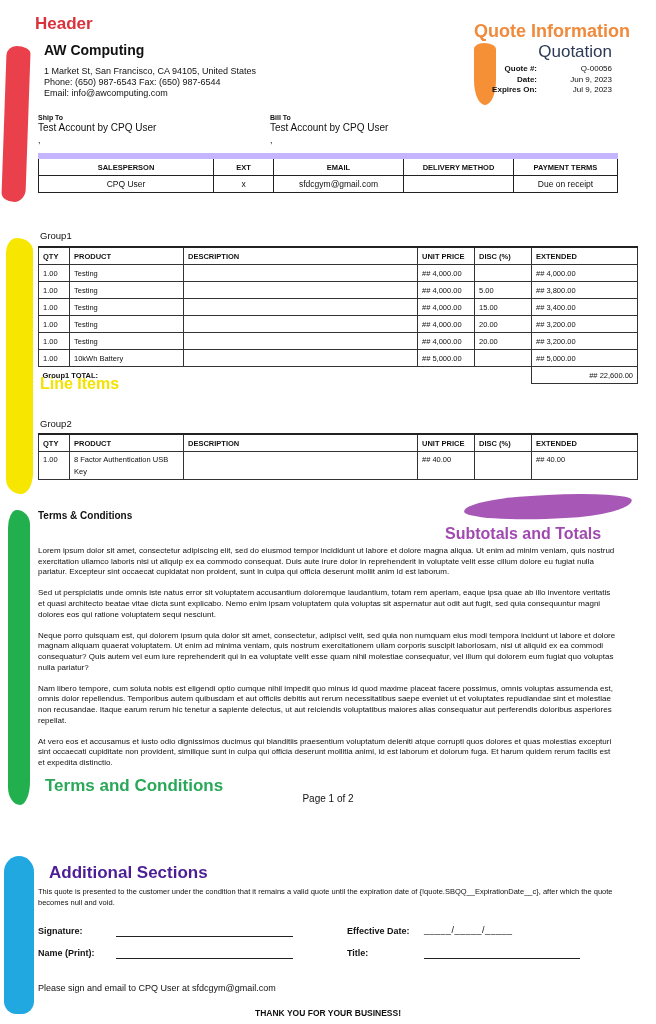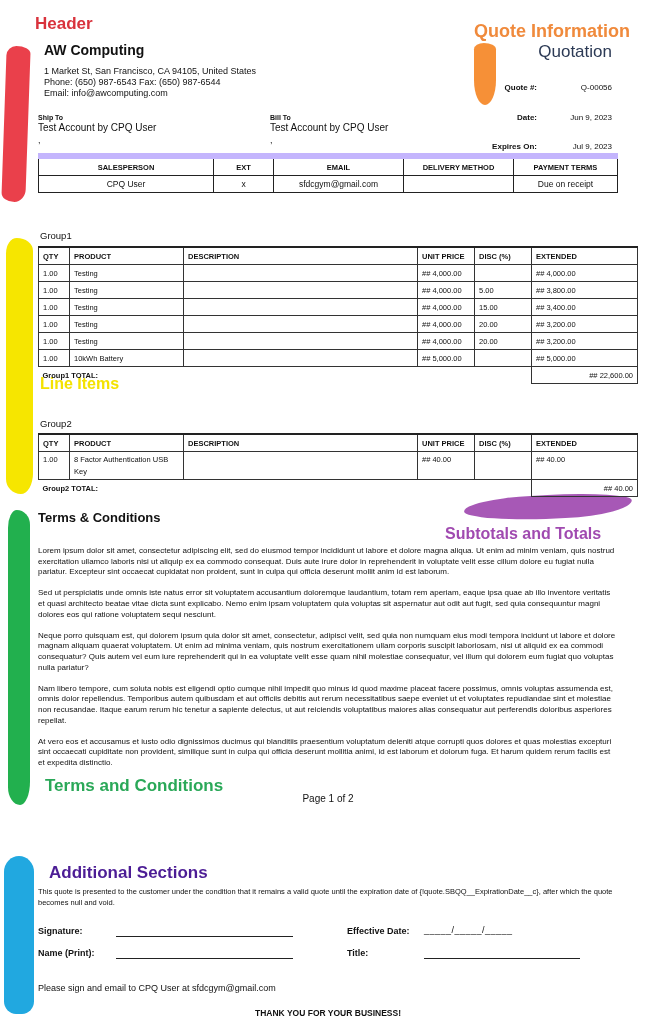--- a/index.html
+++ b/index.html
@@ -23,21 +23,21 @@
   .annot-lineitems { left: 40px; top: 375px; font-size: 16px; color: #f4e200; }
   .annot-subtotals { left: 445px; top: 525px; font-size: 16px; color: #a04ab0; }
   .annot-terms { left: 45px; top: 776px; font-size: 17px; color: #2aa858; }
   .annot-additional { left: 49px; top: 863px; font-size: 17px; color: #4c1d95; }
 
   .company { left: 44px; top: 42px; font-size: 14px; font-weight: bold; }
   .company-addr { left: 44px; top: 66px; font-size: 9px; line-height: 11px; }
 
   .quotation-title { right: 44px; top: 42px; font-size: 17px; color: #2c3a55; }
   .quote-meta { left: 470px; top: 64px; font-size: 8px; line-height: 10.5px; }
-  .quote-meta .row { display: flex; margin-top: 19px; }
+  .quote-meta .row { display: flex; }
   .quote-meta .k { width: 67px; text-align: right; font-weight: bold; }
   .quote-meta .v { width: 75px; text-align: right; }
 
   .addr-block { top: 114px; font-size: 9px; }
   .addr-block .lbl { font-size: 7px; font-weight: bold; }
   .addr-block .nm { font-size: 10px; margin-top: 1px; }
   .addr-block .cm { font-size: 9px; margin-top: 2px; }
 
   table { border-collapse: collapse; font-size: 8px; }
   .sales-table { left: 38px; top: 153px; width: 580px; }
@@ -50,21 +50,21 @@
   .items-table { width: 600px; font-size: 7.5px; }
   .items-table th, .items-table td { border: 1px solid #333; padding: 1px 4px; height: 14px; vertical-align: middle; }
   .items-table th { font-weight: bold; font-size: 7.5px; text-align: left; }
   .items-table tr.hdr th { border-top: 2px solid #222; }
   .items-table .r { }
   .items-table td.multi { vertical-align: top; line-height: 12px; padding-top: 2px; height: 24px; }
   .items-table tr.total td { border: none; }
   .items-table tr.total td.tv { border: 1px solid #333; text-align: right; }
   .items-table tr.total td.tl { text-align: left; font-weight: bold; }
 
-  .terms-heading { left: 38px; top: 510px; font-size: 13px; font-weight: bold; }
+  .terms-heading { left: 38px; top: 510px; font-size: 10px; font-weight: bold; }
   .terms-body { left: 38px; top: 546px; width: 580px; font-size: 8px; line-height: 10.6px; }
   .terms-body p { margin: 0 0 10.6px 0; }
 
   .page-num { left: 0; width: 656px; top: 793px; text-align: center; font-size: 10px; }
 
   .disclaimer { left: 38px; top: 886px; width: 590px; font-size: 7.5px; line-height: 11px; }
   .sig-label { font-size: 9px; font-weight: bold; }
   .sig-line { border-bottom: 1px solid #222; height: 0; }
   .email-line { left: 38px; top: 983px; font-size: 9px; }
   .thanks { left: 0; width: 656px; top: 1008px; text-align: center; font-size: 8.5px; font-weight: bold; }
@@ -217,24 +217,20 @@
     <th class="r">EXTENDED</th>
   </tr>
   <tr>
     <td class="multi">1.00</td>
     <td class="multi">8 Factor Authentication USB Key</td>
     <td class="multi"></td>
     <td class="multi r">## 40.00</td>
     <td class="multi r"></td>
     <td class="multi r">## 40.00</td>
   </tr>
-  <tr class="total">
-    <td colspan="5" class="tl">Group2 TOTAL:</td>
-    <td class="tv">## 40.00</td>
-  </tr>
 </tbody>
   </table>
 
 <div class="abs terms-heading">Terms &amp; Conditions</div>
 <div class="abs terms-body">
   <p>Lorem ipsum dolor sit amet, consectetur adipiscing elit, sed do eiusmod tempor incididunt ut labore et dolore magna aliqua. Ut enim ad minim veniam, quis nostrud exercitation ullamco laboris nisi ut aliquip ex ea commodo consequat. Duis aute irure dolor in reprehenderit in voluptate velit esse cillum dolore eu fugiat nulla pariatur. Excepteur sint occaecat cupidatat non proident, sunt in culpa qui officia deserunt mollit anim id est laborum.</p>
   <p>Sed ut perspiciatis unde omnis iste natus error sit voluptatem accusantium doloremque laudantium, totam rem aperiam, eaque ipsa quae ab illo inventore veritatis et quasi architecto beatae vitae dicta sunt explicabo. Nemo enim ipsam voluptatem quia voluptas sit aspernatur aut odit aut fugit, sed quia consequuntur magni dolores eos qui ratione voluptatem sequi nesciunt.</p>
   <p>Neque porro quisquam est, qui dolorem ipsum quia dolor sit amet, consectetur, adipisci velit, sed quia non numquam eius modi tempora incidunt ut labore et dolore magnam aliquam quaerat voluptatem. Ut enim ad minima veniam, quis nostrum exercitationem ullam corporis suscipit laboriosam, nisi ut aliquid ex ea commodi consequatur? Quis autem vel eum iure reprehenderit qui in ea voluptate velit esse quam nihil molestiae consequatur, vel illum qui dolorem eum fugiat quo voluptas nulla pariatur?</p>
   <p>Nam libero tempore, cum soluta nobis est eligendi optio cumque nihil impedit quo minus id quod maxime placeat facere possimus, omnis voluptas assumenda est, omnis dolor repellendus. Temporibus autem quibusdam et aut officiis debitis aut rerum necessitatibus saepe eveniet ut et voluptates repudiandae sint et molestiae non recusandae. Itaque earum rerum hic tenetur a sapiente delectus, ut aut reiciendis voluptatibus maiores alias consequatur aut perferendis doloribus asperiores repellat.</p>
   <p>At vero eos et accusamus et iusto odio dignissimos ducimus qui blanditiis praesentium voluptatum deleniti atque corrupti quos dolores et quas molestias excepturi sint occaecati cupiditate non provident, similique sunt in culpa qui officia deserunt mollitia animi, id est laborum et dolorum fuga. Et harum quidem rerum facilis est et expedita distinctio.</p>

